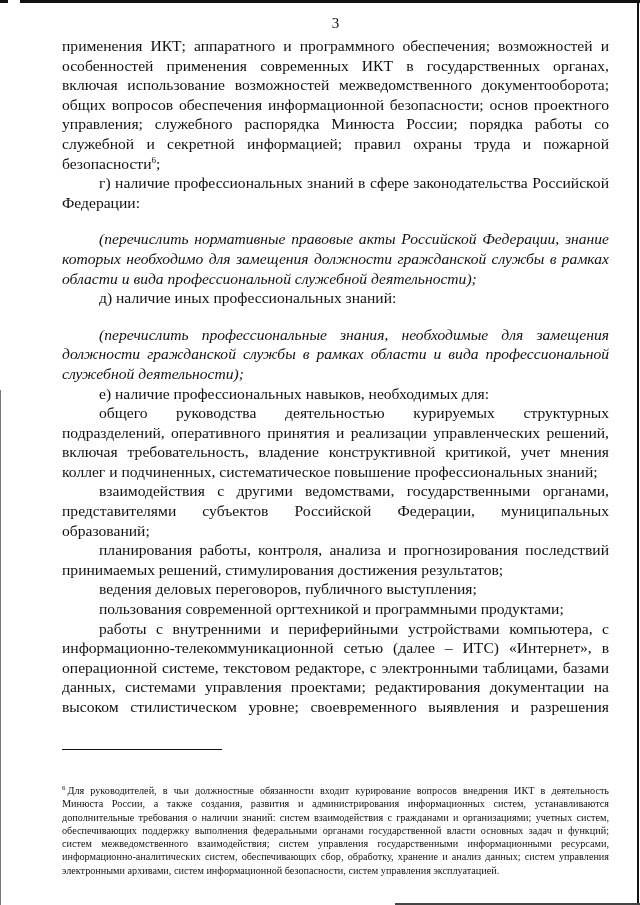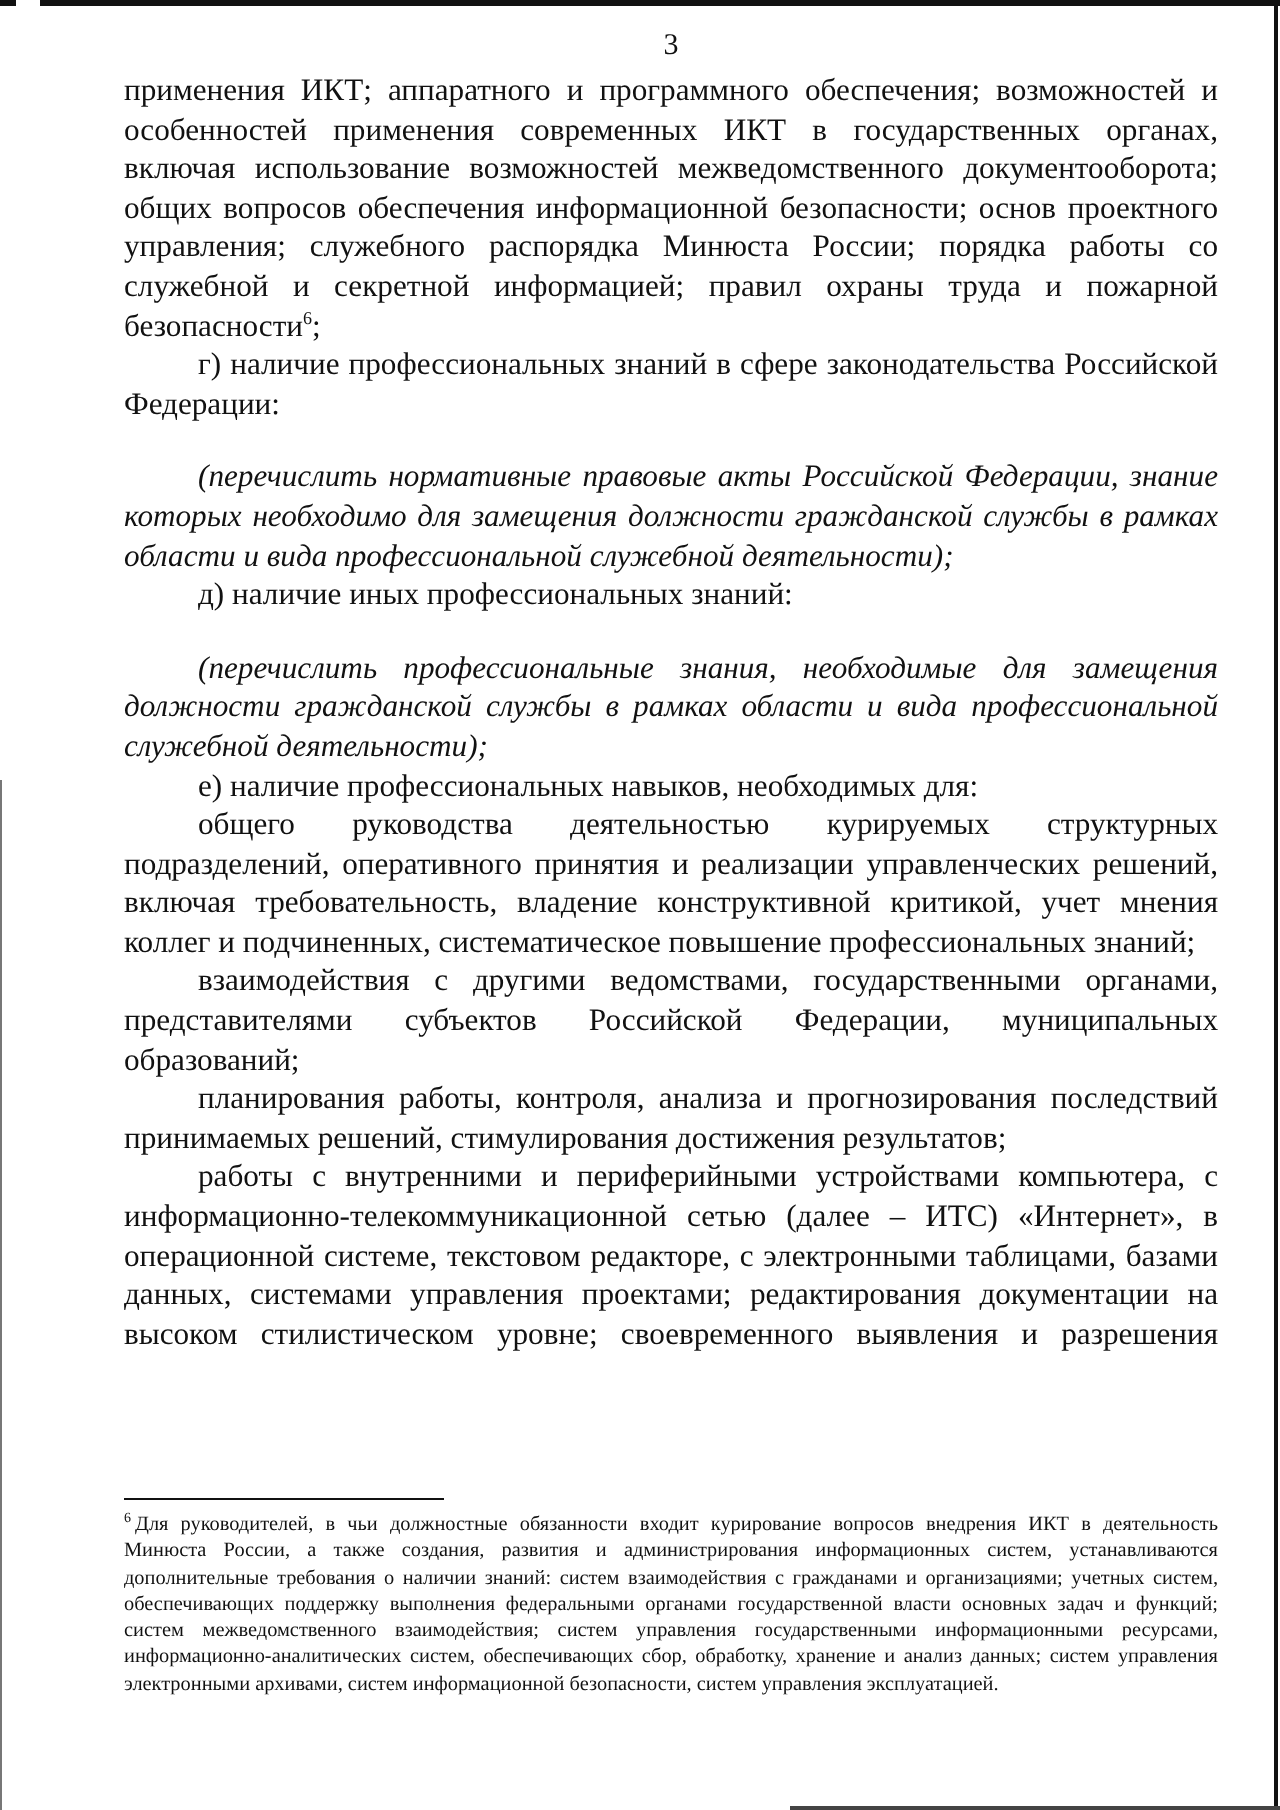--- a/index.html
+++ b/index.html
@@ -86,21 +86,21 @@
       position: absolute;
       left: 62px;
       top: 749px;
       width: 160px;
       height: 1px;
       background: #111;
     }
     .footnotes {
       position: absolute;
       left: 62px;
-      top: 756px;
+      top: 784px;
       width: 547px;
       font-size: 10.2px;
       line-height: 13.3px;
       text-align: justify;
     }
     .footnotes p {
       margin: 0;
       text-indent: 0;
     }
     sup.fn-mark {
@@ -125,20 +125,22 @@
   <div class="body-text">
     <p><span>применения ИКТ; аппаратного и программного обеспечения; возможностей и особенностей применения современных ИКТ в государственных органах, включая использование возможностей межведомственного документооборота; общих вопросов обеспечения информационной безопасности; основ проектного управления; служебного распорядка Минюста России; порядка работы со служебной и секретной информацией; правил охраны труда и пожарной безопасности</span><sup class="fn-ref">6</sup><span>;</span></p>
     <p class="indent">г) наличие профессиональных знаний в сфере законодательства Российской Федерации:</p>
     <p class="indent italic">(перечислить нормативные правовые акты Российской Федерации, знание которых необходимо для замещения должности гражданской службы в рамках области и вида профессиональной служебной деятельности);</p>
     <p class="indent">д) наличие иных профессиональных знаний:</p>
     <p class="indent italic">(перечислить профессиональные знания, необходимые для замещения должности гражданской службы в рамках области и вида профессиональной служебной деятельности);</p>
     <p class="indent">е) наличие профессиональных навыков, необходимых для:</p>
     <p class="indent">общего руководства деятельностью курируемых структурных подразделений, оперативного принятия и реализации управленческих решений, включая требовательность, владение конструктивной критикой, учет мнения коллег и подчиненных, систематическое повышение профессиональных знаний;</p>
     <p class="indent">взаимодействия с другими ведомствами, государственными органами, представителями субъектов Российской Федерации, муниципальных образований;</p>
     <p class="indent">планирования работы, контроля, анализа и прогнозирования последствий принимаемых решений, стимулирования достижения результатов;</p>
+    <p class="indent">ведения деловых переговоров, публичного выступления;</p>
+    <p class="indent">пользования современной оргтехникой и программными продуктами;</p>
     <p class="indent last-line-justify">работы с внутренними и периферийными устройствами компьютера, с информационно-телекоммуникационной сетью (далее – ИТС) «Интернет», в операционной системе, текстовом редакторе, с электронными таблицами, базами данных, системами управления проектами; редактирования документации на высоком стилистическом уровне; своевременного выявления и разрешения</p>
   </div>
 </div>
 
 <div class="footnote-rule"></div>
 
 <div class="footnotes">
   <p><sup class="fn-mark">6</sup><span>Для руководителей, в чьи должностные обязанности входит курирование вопросов внедрения ИКТ в деятельность Минюста России, а также создания, развития и администрирования информационных систем, устанавливаются дополнительные требования о наличии знаний: систем взаимодействия с гражданами и организациями; учетных систем, обеспечивающих поддержку выполнения федеральными органами государственной власти основных задач и функций; систем межведомственного взаимодействия; систем управления государственными информационными ресурсами, информационно-аналитических систем, обеспечивающих сбор, обработку, хранение и анализ данных; систем управления электронными архивами, систем информационной безопасности, систем управления эксплуатацией.</span></p>
 </div>
 

